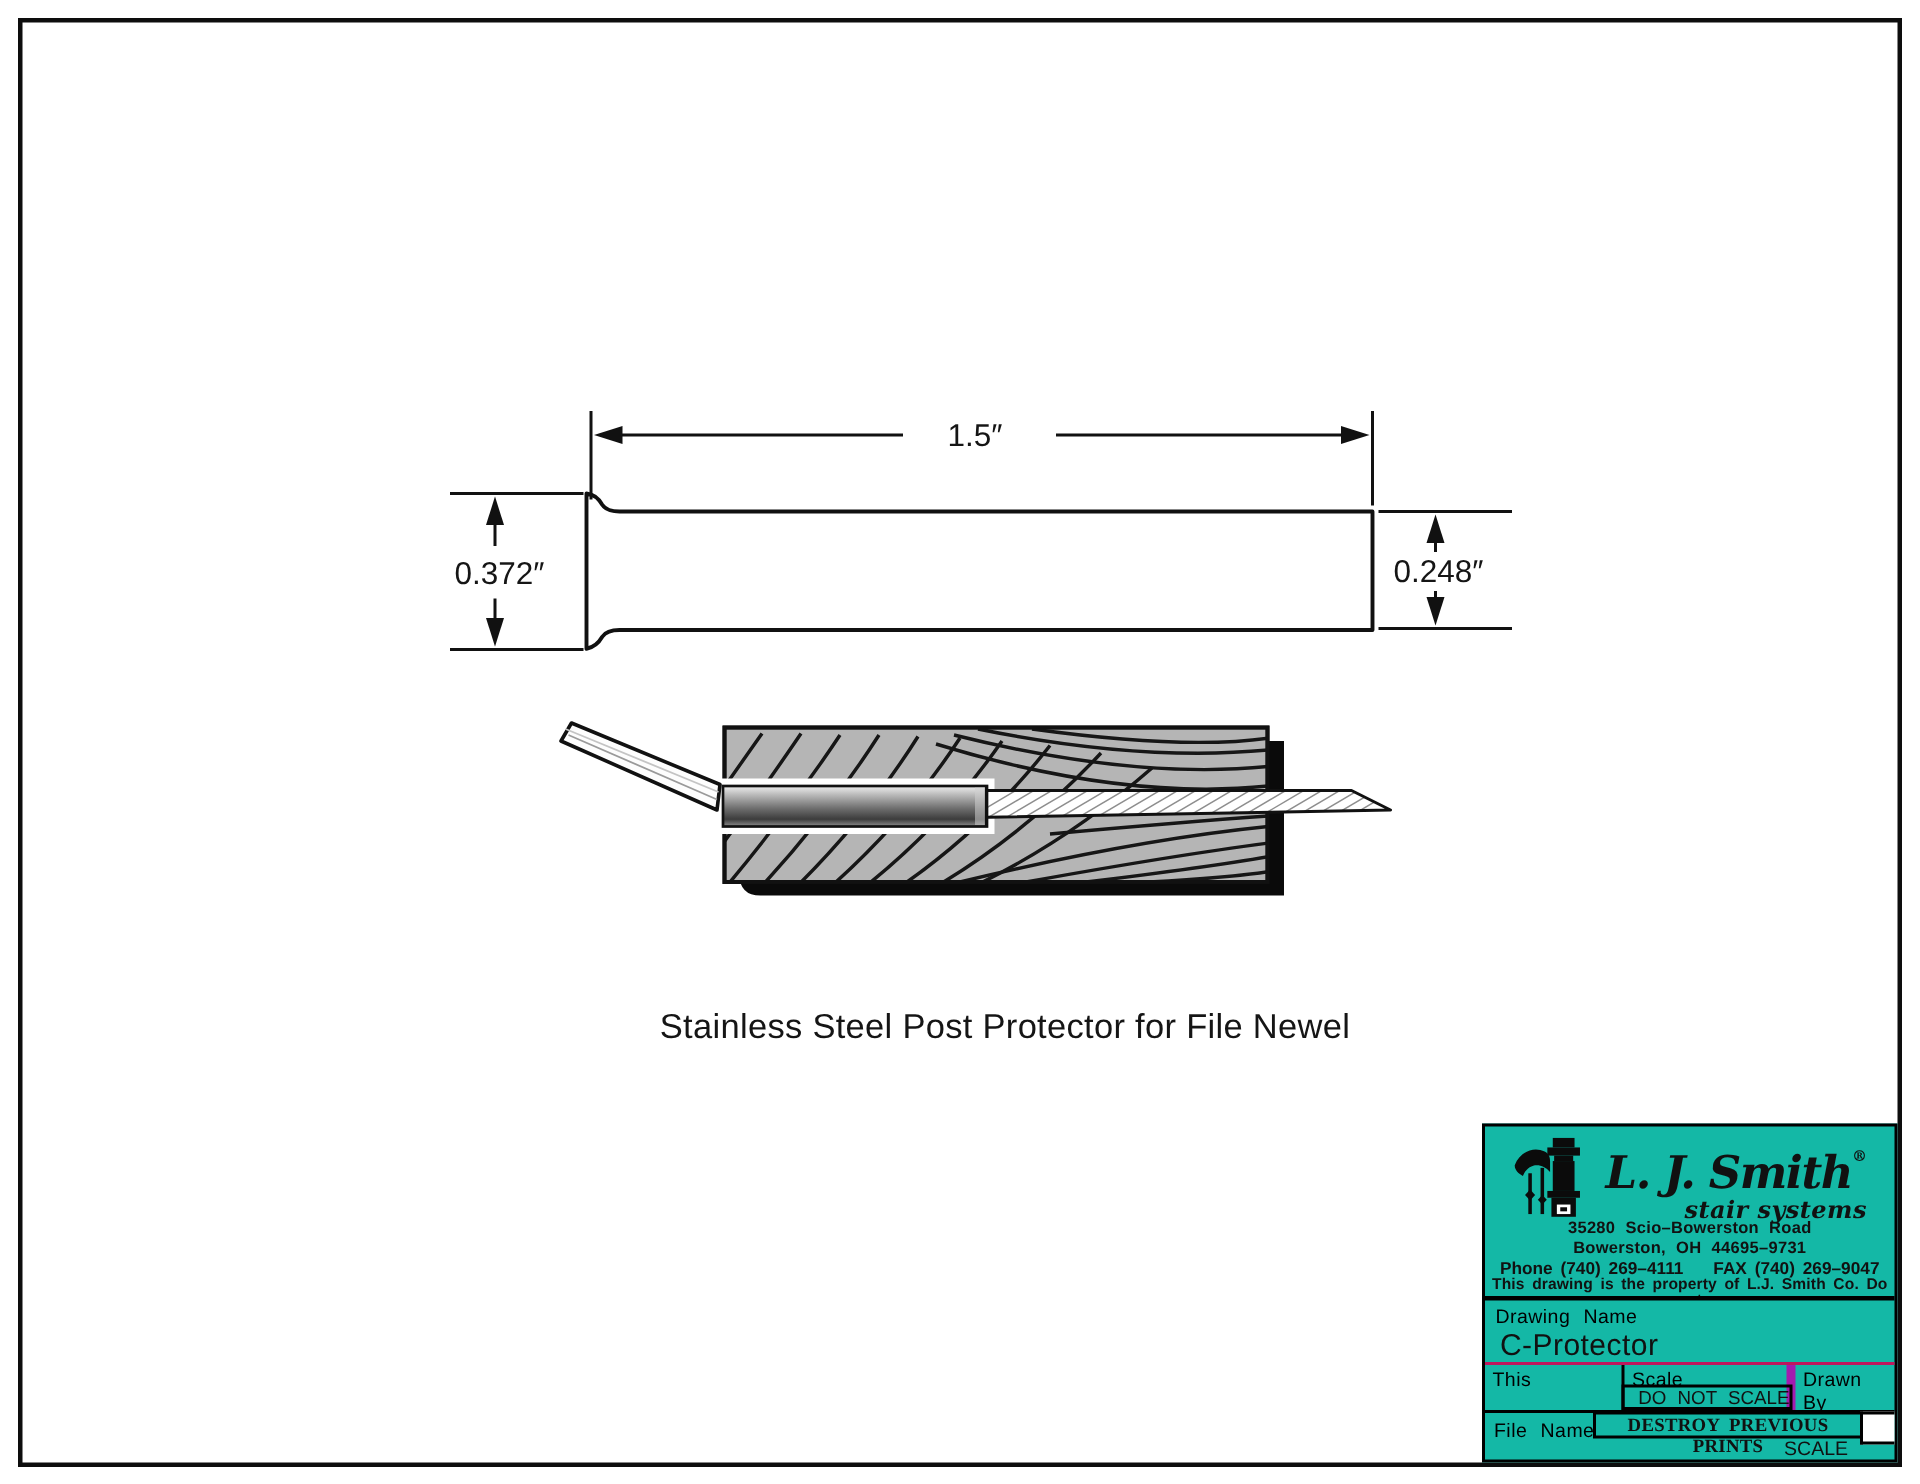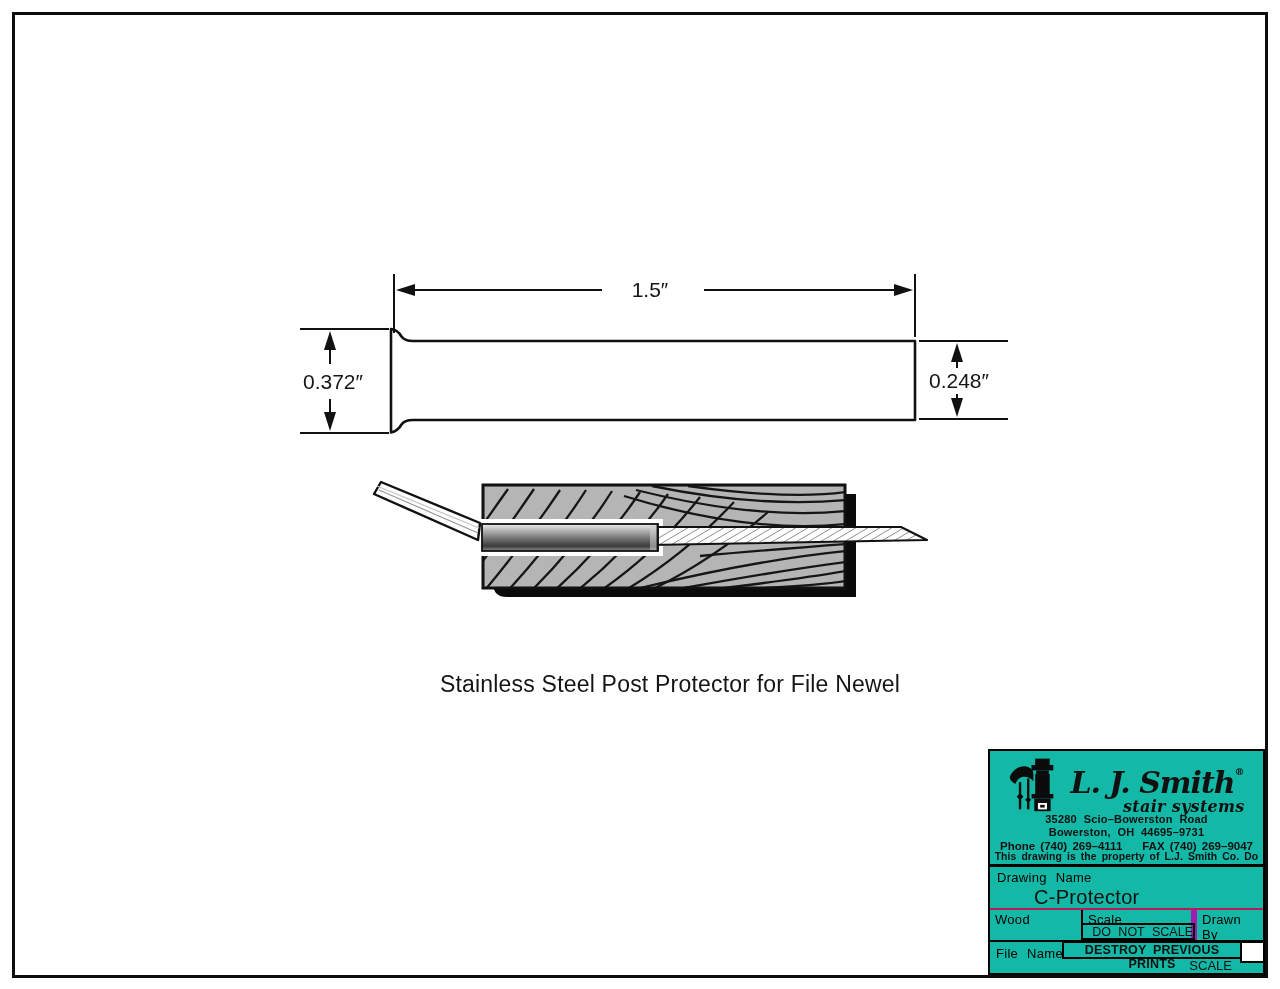--- a/index.html
+++ b/index.html
@@ -43,38 +43,38 @@
   .phone-row{
     display:flex;justify-content:space-between;padding:1px 10px 0 10px;
     font-weight:bold;font-size:11.5px;line-height:12px;word-spacing:2px;
   }
   .fine{
     text-align:center;font-weight:bold;font-size:10.4px;line-height:10.8px;
     word-spacing:2px;letter-spacing:0.1px;
   }
   .tb-name{position:absolute;left:0;top:116px;width:100%;height:43px;border-bottom:2px solid #be185d;box-sizing:border-box;}
   .tb-name .lbl{position:absolute;left:7px;top:3px;}
-  .dname{position:absolute;left:10px;top:19px;font-size:20px;letter-spacing:0.3px;margin-left:34px;}
+  .dname{position:absolute;left:10px;top:19px;font-size:20px;letter-spacing:0.3px;}
   .tb-row1{position:absolute;left:0;top:159px;width:100%;height:32px;border-bottom:2px solid #000;box-sizing:border-box;display:flex;}
   .cell{position:relative;box-sizing:border-box;height:100%;}
   .cell .lbl{position:absolute;left:5px;top:2px;}
   .cell-date{width:93px;border-right:2px solid #000;}
   .cell-scale{width:114px;border-right:6px solid #a21caf;}
   .cell-drawnby{flex:1;}
   .scalebox{
     position:absolute;left:-2px;right:-4px;bottom:0px;height:17px;
     border:2px solid #000;box-sizing:border-box;text-align:right;
     font-size:12.5px;line-height:14px;word-spacing:4px;
   }
   .tb-row2{position:absolute;left:0;top:191px;width:100%;bottom:0;}
   .fn{position:absolute;left:6px;top:4px;}
   .destroy{
     position:absolute;left:72px;top:-1px;width:180px;height:18px;
     border:2.5px solid #000;box-sizing:border-box;text-align:center;
-    font-size:12.5px;line-height:14px;word-spacing:3px;font-weight:bold;letter-spacing:0.2px;
+    font-size:12.5px;line-height:14px;word-spacing:3px;font-weight:bold;letter-spacing:0.2px;font-family:Liberation Serif, serif;
   }
   .mini-cell{
     position:absolute;left:249.5px;top:-1px;width:23px;height:22px;
     border:2.5px solid #000;border-right:none;box-sizing:border-box;background:#fff;
   }
   .sales{position:absolute;top:16px;right:31px;font-size:13px;word-spacing:3px;}
 </style>
 </head>
 <body>
 
@@ -245,21 +245,21 @@
 
     </div>
 
     <div class="tb-name">
       <div class="lbl">Drawing Name</div>
       <div class="dname">C-Protector</div>
     </div>
 
     <div class="tb-row1">
       <div class="cell cell-date">
-        <span class="lbl">Wood</span>
+        <span class="lbl">This</span>
       </div>
       <div class="cell cell-scale">
         <span class="lbl">Scale</span>
         <div class="scalebox">DO NOT SCALE</div>
       </div>
       <div class="cell cell-drawnby">
         <span class="lbl">Drawn By</span>
       </div>
     </div>
 

